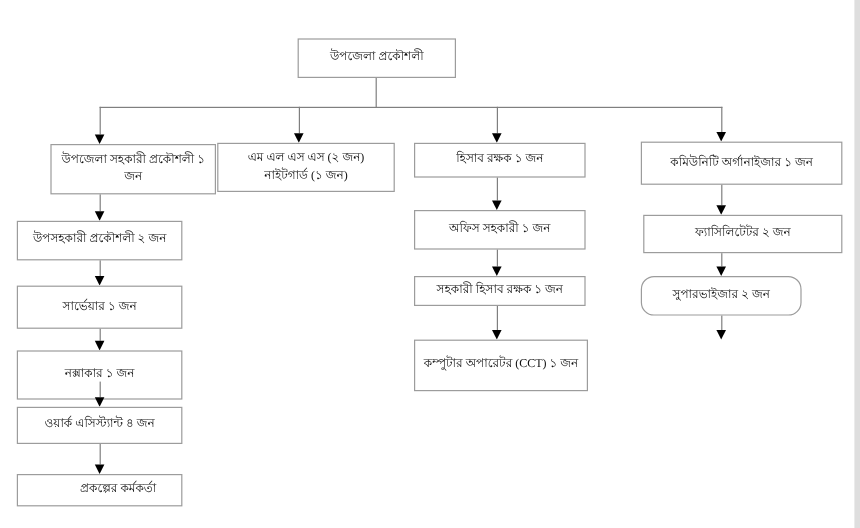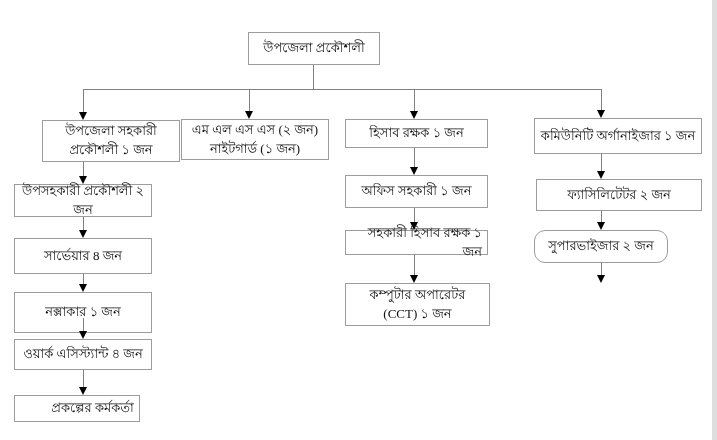--- a/index.html
+++ b/index.html
@@ -14,21 +14,21 @@
   }
   .node {
     position: absolute;
     box-sizing: border-box;
     background: #ffffff;
     border: 1px solid #9c9c9c;
     display: flex;
     align-items: center;
     justify-content: center;
     text-align: center;
-    font-size: 13px;
+    font-size: 10px;
     line-height: 1.45;
     padding: 1px 5px;
   }
   .node .ln { display: block; width: 100%; }
   .line {
     position: absolute;
     background: #7f7f7f;
   }
   .line.v { width: 1px; }
   .line.h { height: 1px; }
@@ -74,36 +74,36 @@
   <div class="node" style="left:14px;top:120px;width:138px;height:42px;margin-left:28px;">উপজেলা সহকারী প্রকৌশলী ১ জন</div>
 
   <div class="line v" style="left:83px;top:162px;height:14px;"></div>
   <div class="arrowhead" style="left:83px;top:176px;"></div>
 
   <div class="node" style="left:14px;top:184px;width:138px;height:33px;">উপসহকারী প্রকৌশলী ২ জন</div>
 
   <div class="line v" style="left:83px;top:217px;height:13px;"></div>
   <div class="arrowhead" style="left:83px;top:230px;"></div>
 
-  <div class="node" style="left:14px;top:238px;width:138px;height:36px;">সার্ভেয়ার 8 জন</div>
+  <div class="node" style="left:14px;top:238px;width:138px;height:36px;">সার্ভেয়ার ১ জন</div>
 
   <div class="line v" style="left:83px;top:274px;height:10px;"></div>
   <div class="arrowhead" style="left:83px;top:284px;"></div>
 
   <div class="node" style="left:14px;top:292px;width:138px;height:41px;">নক্সাকার ১ জন</div>
 
   <div class="line v" style="left:83px;top:318px;height:13px;"></div>
   <div class="arrowhead" style="left:83px;top:331px;"></div>
 
   <div class="node" style="left:14px;top:339px;width:138px;height:31px;">ওয়ার্ক এসিস্ট্যান্ট ৪ জন</div>
 
   <div class="line v" style="left:83px;top:370px;height:17px;"></div>
   <div class="arrowhead" style="left:83px;top:387px;"></div>
 
-  <div class="node" style="left:14px;top:395px;width:126px;height:27px;padding-left:36px;">প্রকল্পের কর্মকর্তা</div>
+  <div class="node" style="left:14px;top:395px;width:138px;height:27px;padding-left:36px;">প্রকল্পের কর্মকর্তা</div>
 
   <div class="node" style="left:181px;top:119px;width:148px;height:41px;flex-direction:column;">
     <span class="ln">এম এল এস এস (২ জন)</span>
     <span class="ln">নাইটগার্ড (১ জন)</span>
   </div>
 
   <div class="node" style="left:345px;top:119px;width:143px;height:29px;">হিসাব রক্ষক ১ জন</div>
 
   <div class="line v" style="left:414px;top:148px;height:19px;"></div>
   <div class="arrowhead" style="left:414px;top:167px;"></div>

